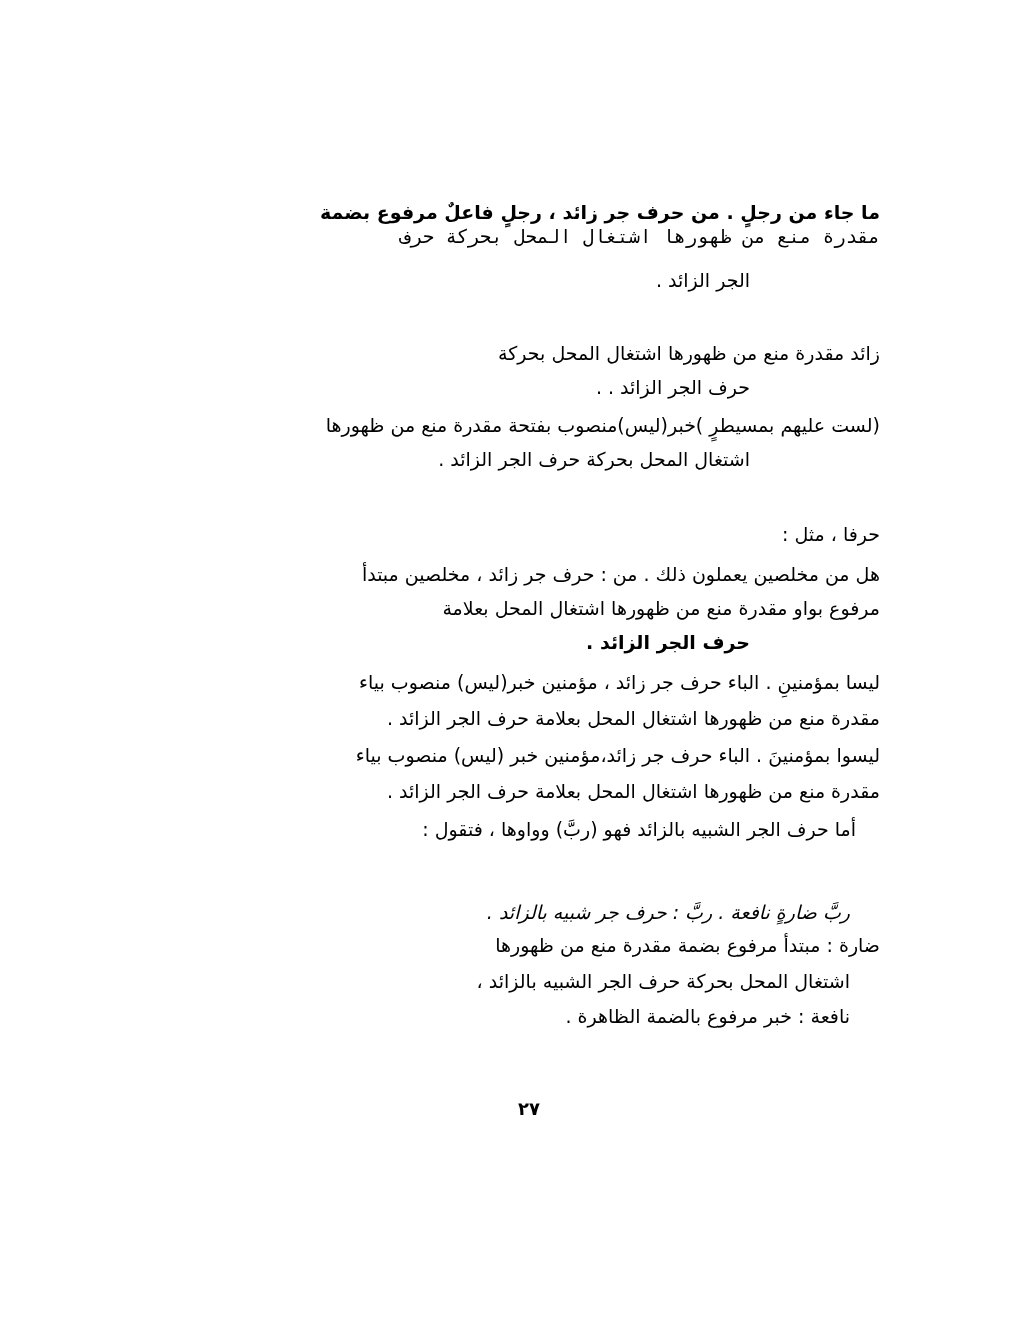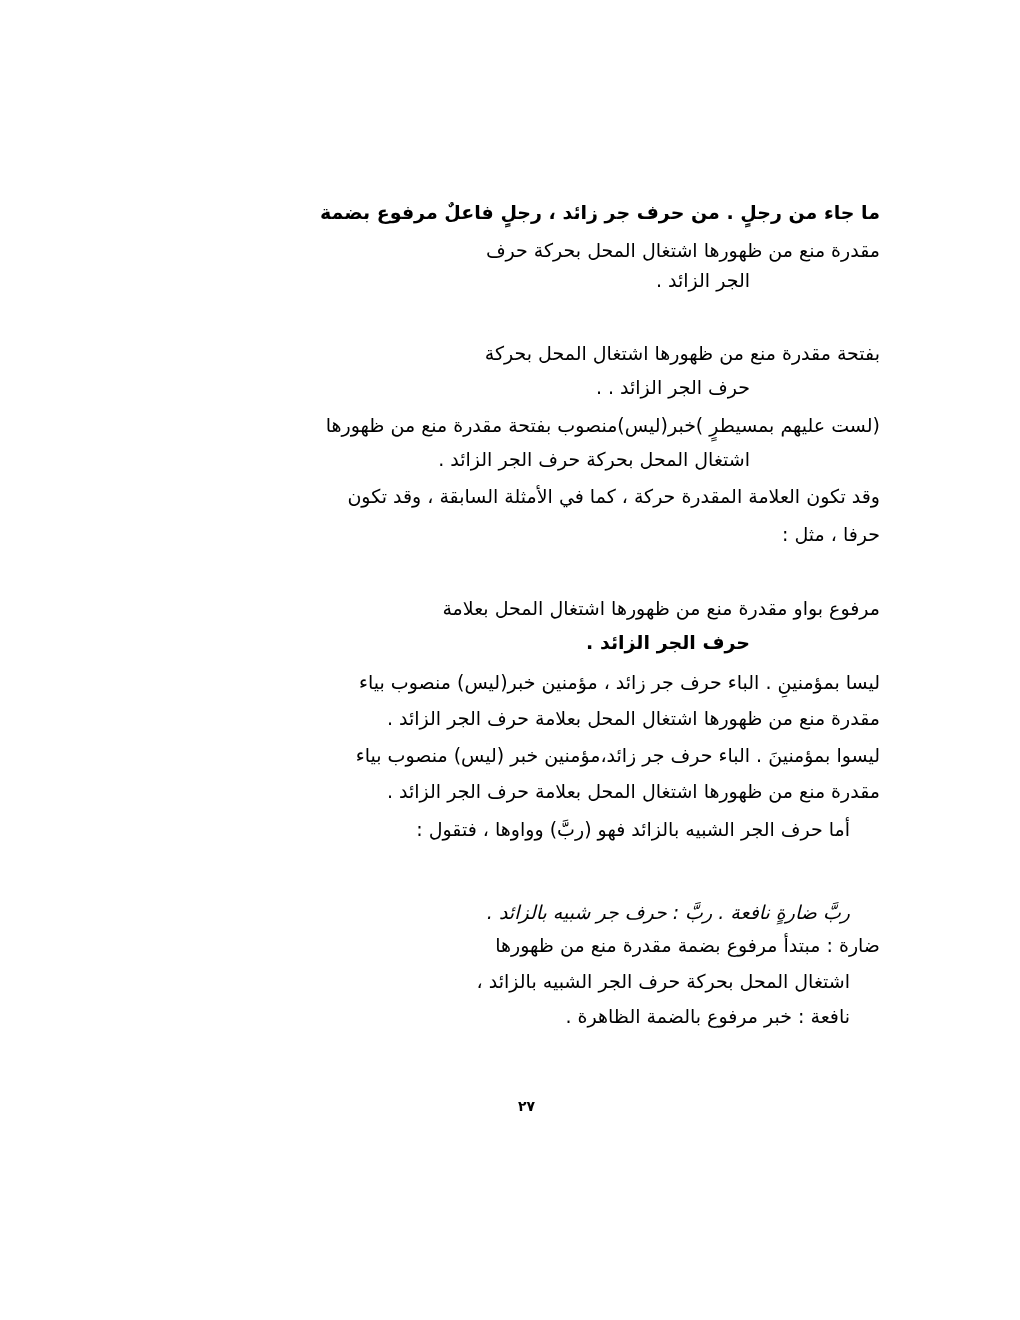--- a/index.html
+++ b/index.html
@@ -32,44 +32,44 @@
       direction: rtl;
       unicode-bidi: plaintext;
     }
     .bold {
       font-weight: bold;
     }
     .page-number {
       position: absolute;
       left: 490px;
       top: 1098px;
-      font-size: 14px;
+      font-size: 18px;
       font-weight: bold;
       direction: rtl;
     }
   </style>
 </head>
 <body>
 
 <div class="page">
   <div class="line" style="right: 168px; top: 198px;"><span class="bold">ما جاء من رجلٍ . من حرف جر زائد ، رجلٍ فاعلٌ مرفوع بضمة</span></div>
-  <div class="line" style="right: 168px; top: 236px;">مقدرة منع من ظهورها اشتغال المحل بحركة حرف</div>
+  <div class="line" style="right: 168px; top: 224px; font-family: Liberation Mono, monospace;">مقدرة منع من ظهورها اشتغال المحل بحركة حرف</div>
   <div class="line" style="right: 298px; top: 266px;">الجر الزائد .</div>
-  <div class="line" style="right: 168px; top: 339px;">بفتحة مقدرة منع من ظهورها اشتغال المحل بحركة</div>
+  <div class="line" style="right: 168px; top: 339px;">زائد مقدرة منع من ظهورها اشتغال المحل بحركة</div>
   <div class="line" style="right: 298px; top: 373px;">حرف الجر الزائد . .</div>
   <div class="line" style="right: 168px; top: 411px;"><span>(لست عليهم بمسيطرٍ )خبر(ليس)منصوب بفتحة مقدرة منع من ظهورها</span></div>
   <div class="line" style="right: 298px; top: 445px;">اشتغال المحل بحركة حرف الجر الزائد .</div>
-  <div class="line" style="right: 168px; top: 482px;">وقد تكون العلامة المقدرة حركة ، كما في الأمثلة السابقة ، وقد تكون</div>
   <div class="line" style="right: 168px; top: 520px;">حرفا ، مثل :</div>
+  <div class="line" style="right: 168px; top: 560px;"><span>هل من مخلصين يعملون ذلك . من : حرف جر زائد ، مخلصين مبتدأ</span></div>
   <div class="line" style="right: 168px; top: 594px;">مرفوع بواو مقدرة منع من ظهورها اشتغال المحل بعلامة</div>
   <div class="line" style="right: 298px; top: 628px; font-weight: bold;">حرف الجر الزائد .</div>
   <div class="line" style="right: 168px; top: 668px;"><span>ليسا بمؤمنينِ . الباء حرف جر زائد ، مؤمنين خبر(ليس) منصوب بياء</span></div>
   <div class="line" style="right: 168px; top: 704px;">مقدرة منع من ظهورها اشتغال المحل بعلامة حرف الجر الزائد .</div>
   <div class="line" style="right: 168px; top: 741px; text-align: center;"><span>ليسوا بمؤمنينَ . الباء حرف جر زائد،مؤمنين خبر (ليس) منصوب بياء</span></div>
   <div class="line" style="right: 168px; top: 777px;">مقدرة منع من ظهورها اشتغال المحل بعلامة حرف الجر الزائد .</div>
-  <div class="line" style="right: 198px; top: 815px;">أما حرف الجر الشبيه بالزائد فهو (ربَّ) وواوها ، فتقول :</div>
+  <div class="line" style="right: 192px; top: 815px;">أما حرف الجر الشبيه بالزائد فهو (ربَّ) وواوها ، فتقول :</div>
   <div class="line" style="right: 198px; top: 898px; font-style: italic;">ربَّ ضارةٍ نافعة . ربَّ : حرف جر شبيه بالزائد .</div>
   <div class="line" style="right: 168px; top: 931px;">ضارة : مبتدأ مرفوع بضمة مقدرة منع من ظهورها</div>
   <div class="line" style="right: 198px; top: 967px;">اشتغال المحل بحركة حرف الجر الشبيه بالزائد ،</div>
   <div class="line" style="right: 198px; top: 1002px;">نافعة : خبر مرفوع بالضمة الظاهرة .</div>
 
   <div class="page-number">٢٧</div>
 </div>
 
 </body></html>

